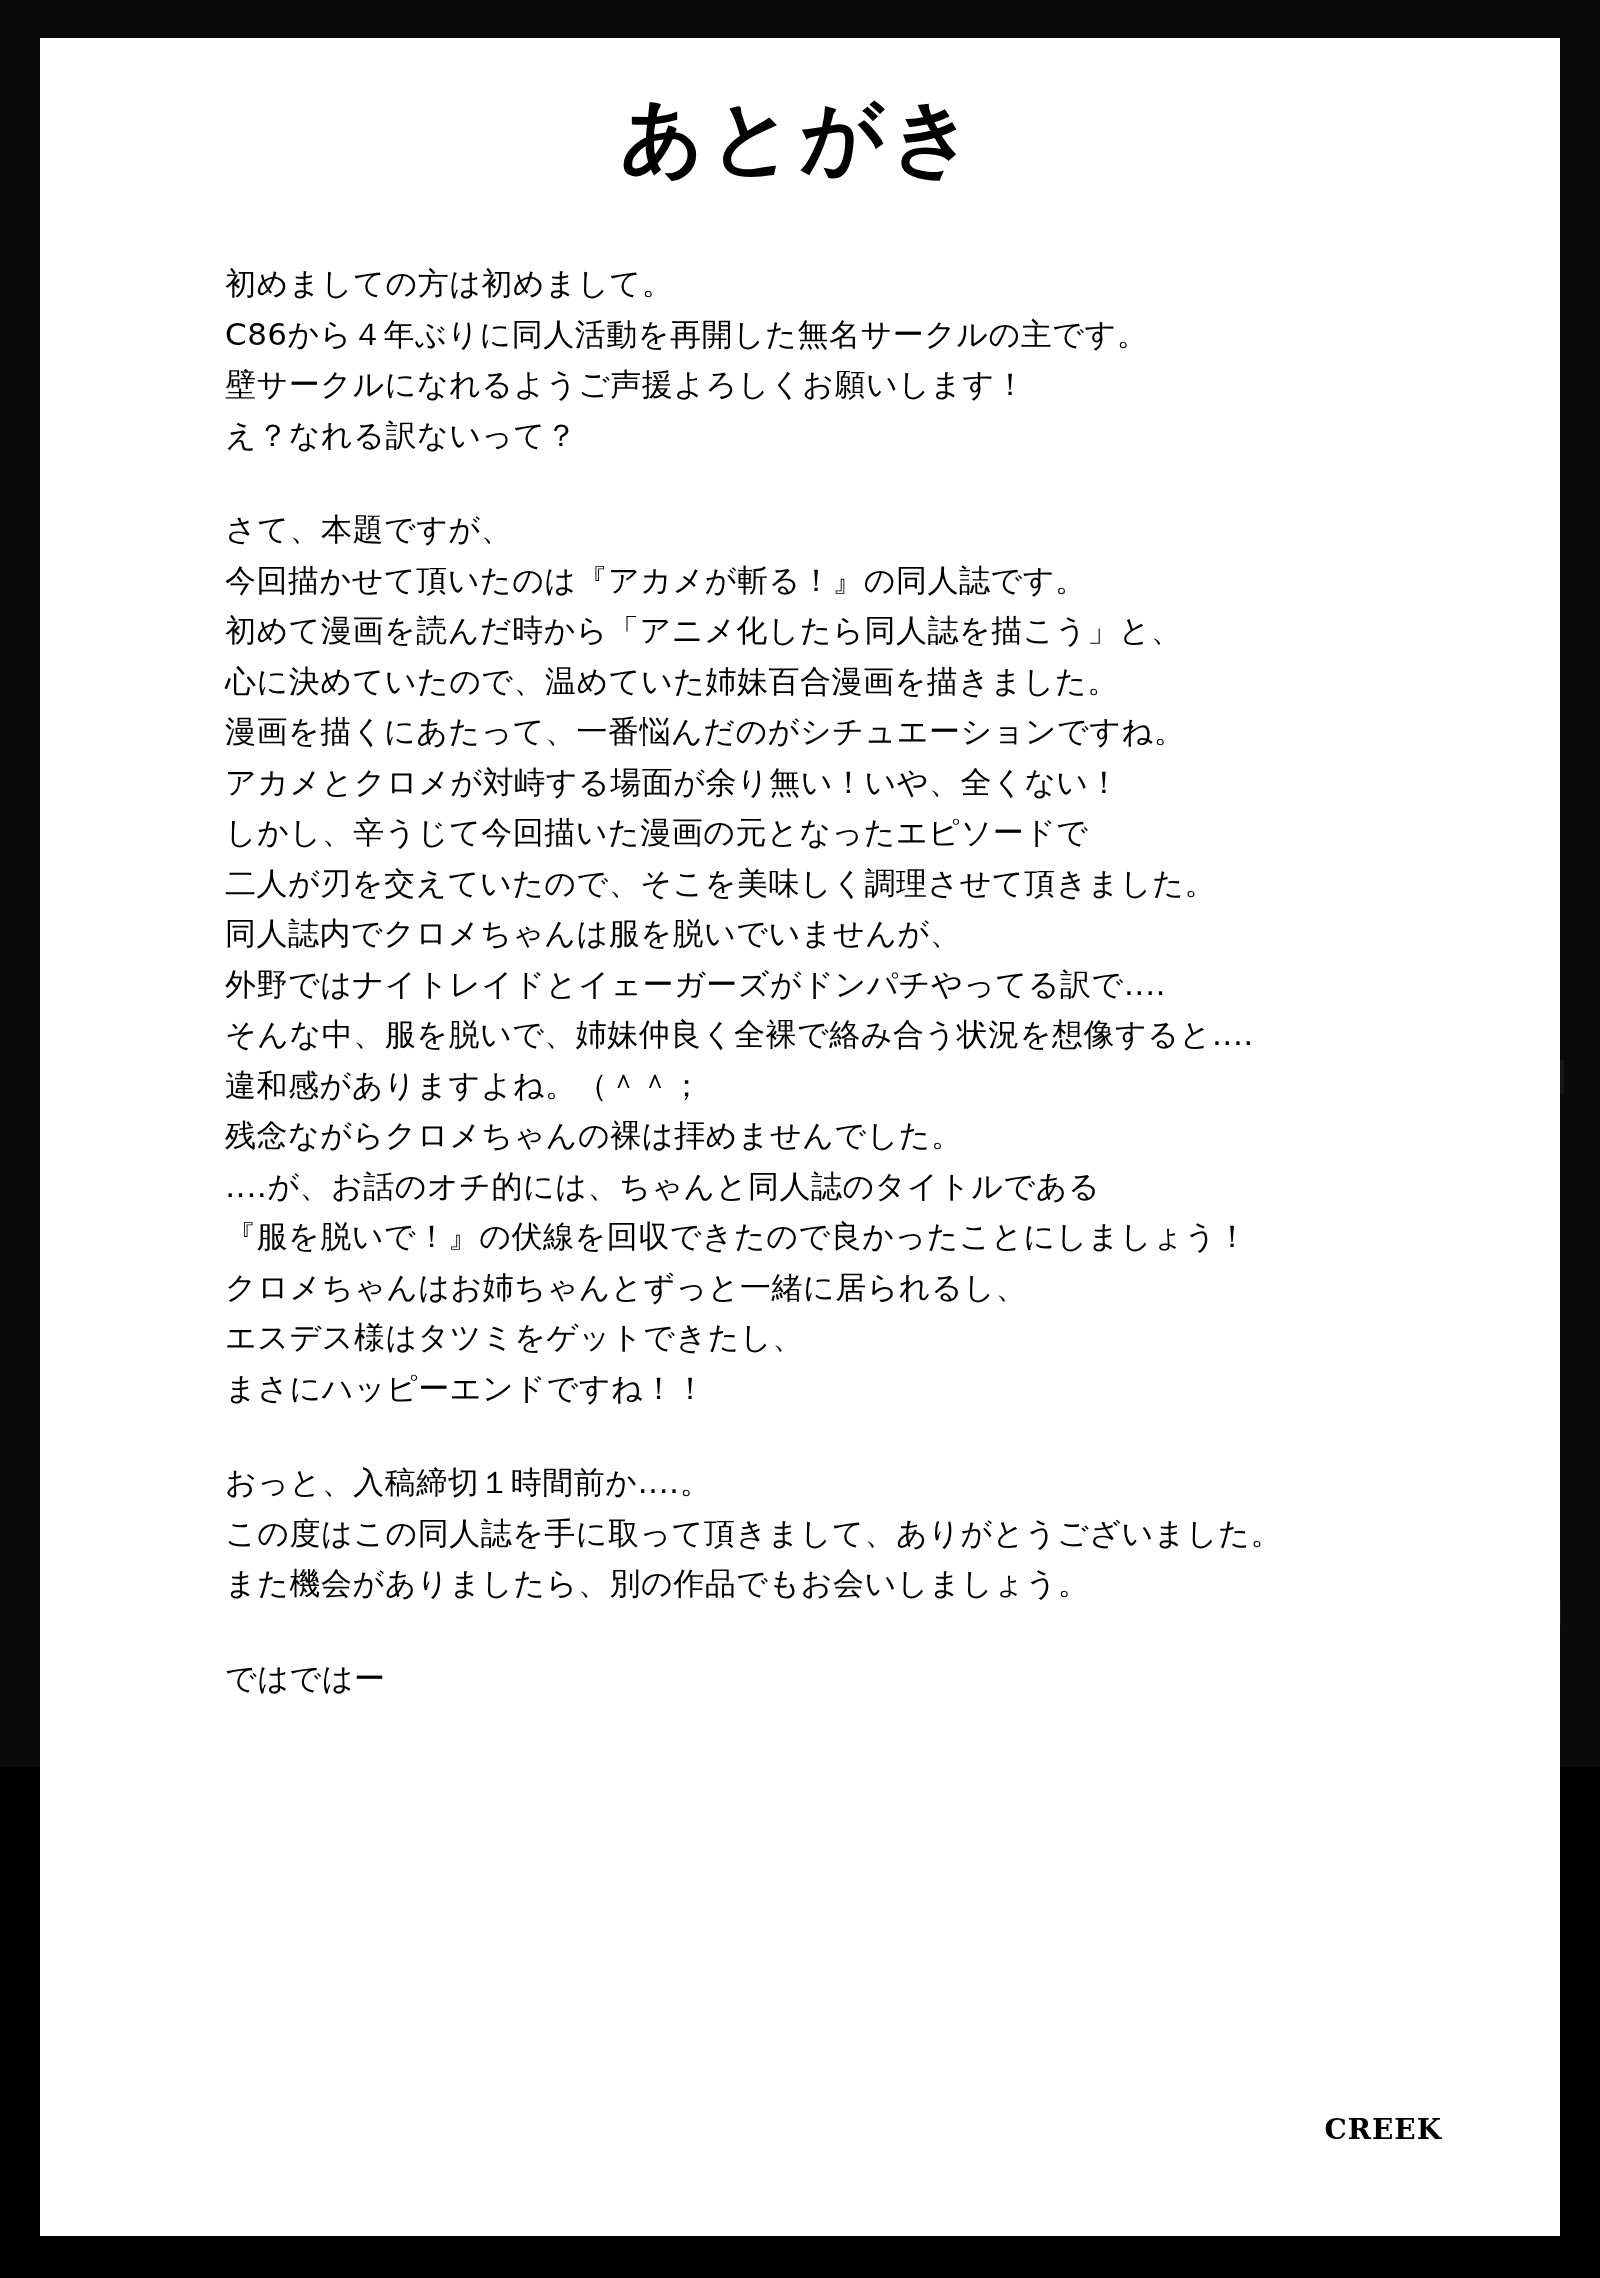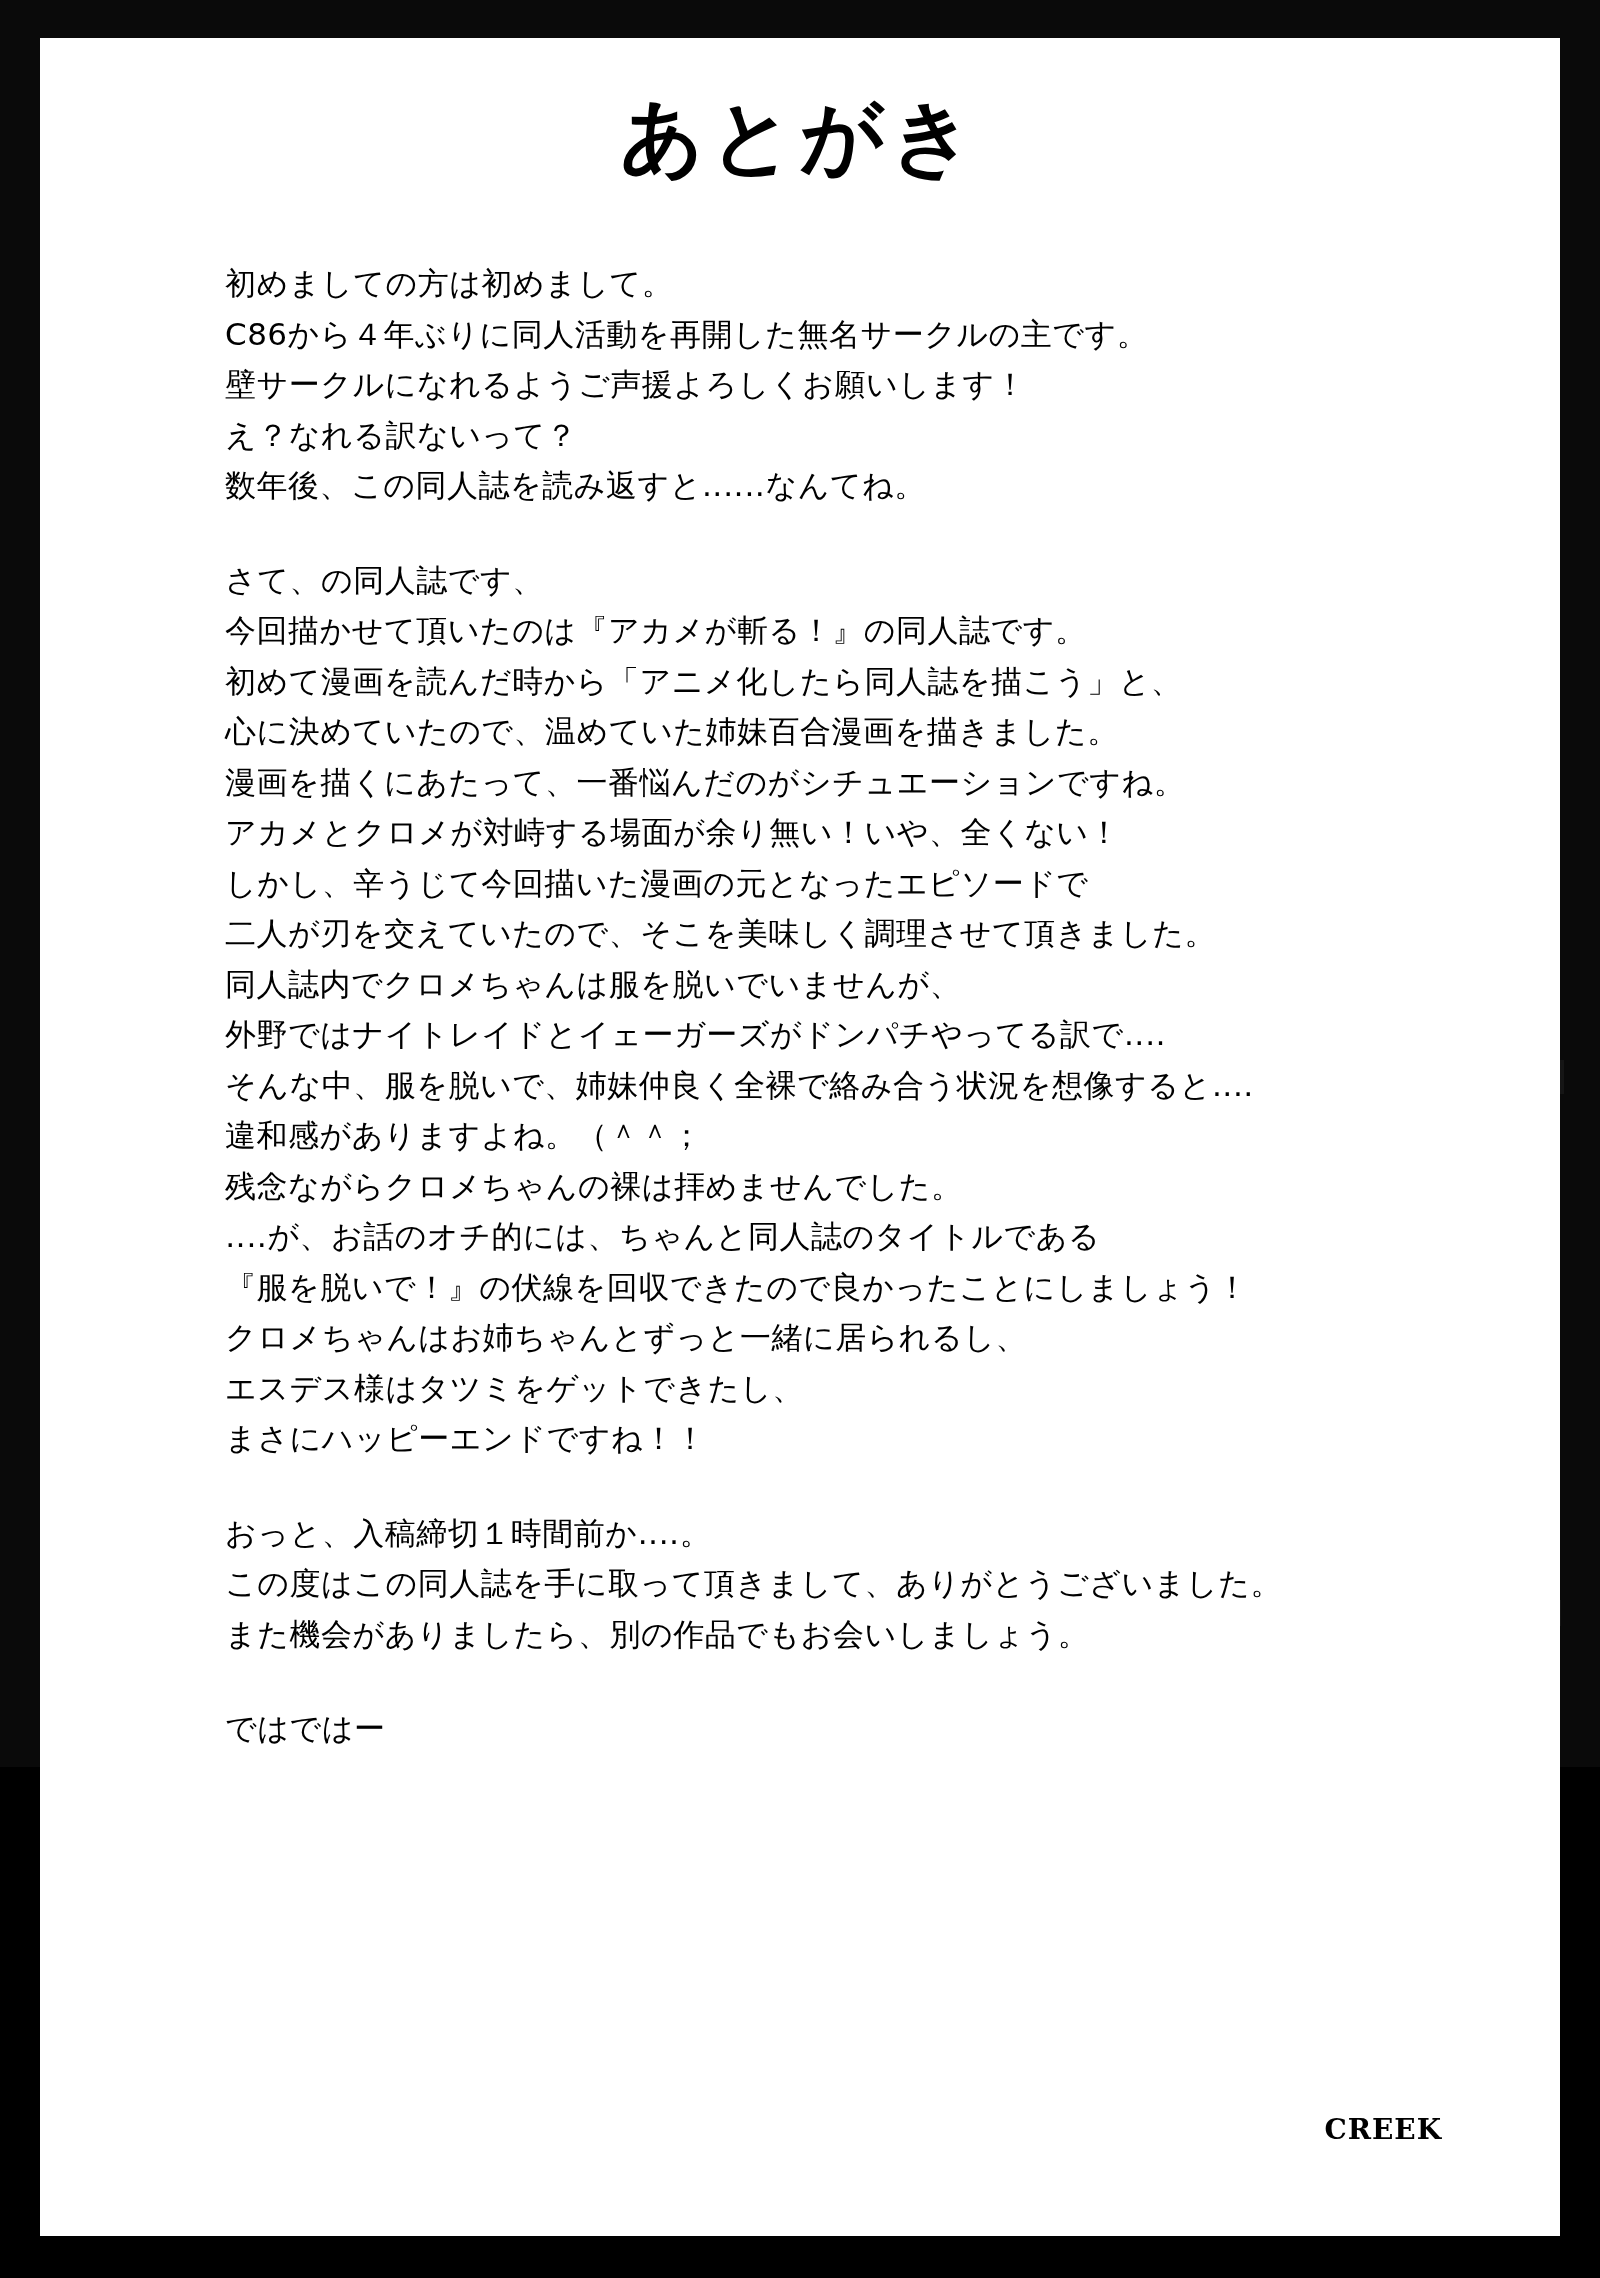--- a/index.html
+++ b/index.html
@@ -78,27 +78,26 @@
 
   <div class="paper">
 
     <h1 class="page-title">あとがき</h1>
 
     <div class="body-block para-1">
       <div class="line">初めましての方は初めまして。</div>
       <div class="line">C86から４年ぶりに同人活動を再開した無名サークルの主です。</div>
       <div class="line">壁サークルになれるようご声援よろしくお願いします！</div>
       <div class="line">え？なれる訳ないって？</div>
-      <div class="line">数年後、この同人誌を読み返すと‥‥‥なんてね。</div>
     </div>
 
     <div class="para-gap"></div>
 
     <div class="body-block">
-      <div class="line">さて、の同人誌です、</div>
+      <div class="line">さて、本題ですが、</div>
       <div class="line">今回描かせて頂いたのは『アカメが斬る！』の同人誌です。</div>
       <div class="line">初めて漫画を読んだ時から「アニメ化したら同人誌を描こう」と、</div>
       <div class="line">心に決めていたので、温めていた姉妹百合漫画を描きました。</div>
       <div class="line">漫画を描くにあたって、一番悩んだのがシチュエーションですね。</div>
       <div class="line">アカメとクロメが対峙する場面が余り無い！いや、全くない！</div>
       <div class="line">しかし、辛うじて今回描いた漫画の元となったエピソードで</div>
       <div class="line">二人が刃を交えていたので、そこを美味しく調理させて頂きました。</div>
       <div class="line">同人誌内でクロメちゃんは服を脱いでいませんが、</div>
       <div class="line">外野ではナイトレイドとイェーガーズがドンパチやってる訳で‥‥</div>
       <div class="line">そんな中、服を脱いで、姉妹仲良く全裸で絡み合う状況を想像すると‥‥</div>

